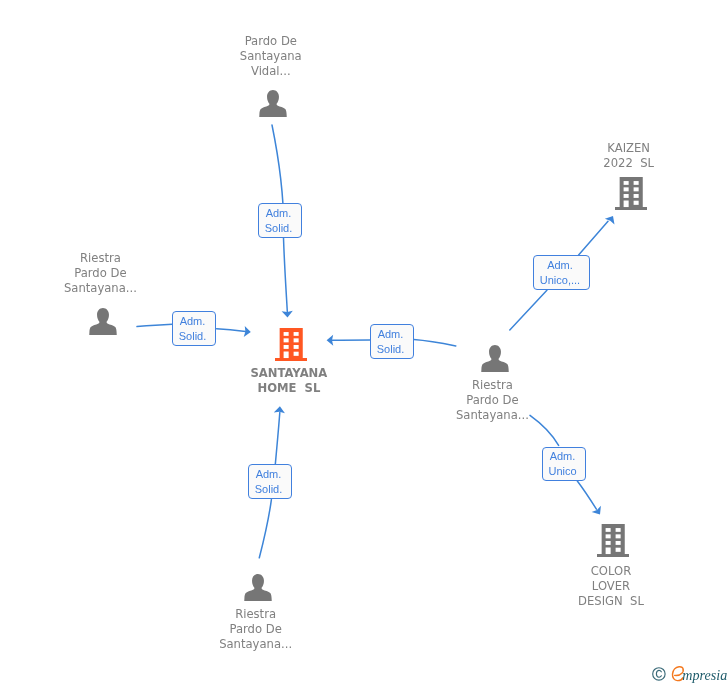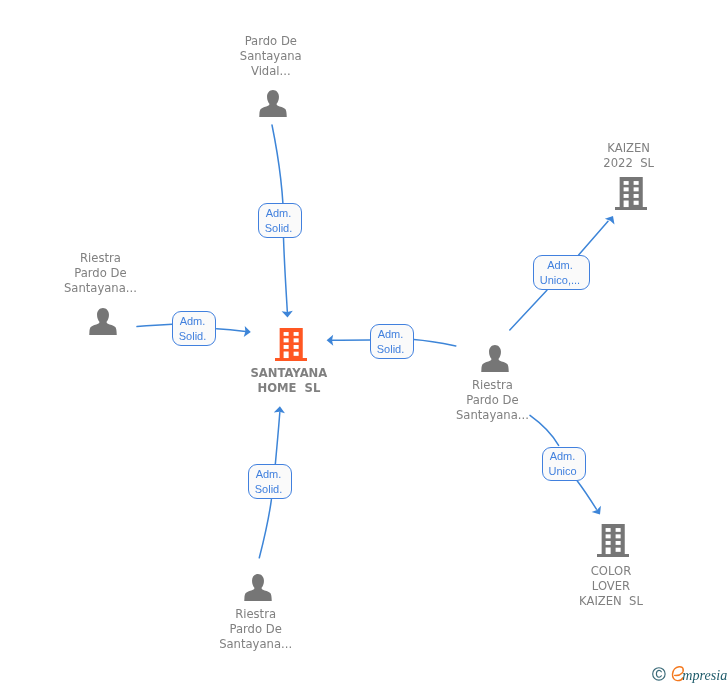--- a/index.html
+++ b/index.html
@@ -7,21 +7,21 @@
   body{width:728px;height:685px;position:relative;overflow:hidden;
        font-family:"Liberation Sans",sans-serif;-webkit-font-smoothing:antialiased;}
   #stage{position:absolute;left:0;top:0;width:728px;height:532px;transform:translateZ(0);}
   #edges{position:absolute;left:0;top:0;width:728px;height:685px;}
   .node{position:absolute;}
   .node-label{position:absolute;text-align:center;color:#808080;
               font-family:"DejaVu Sans",sans-serif;
               font-size:11.6px;line-height:15px;white-space:pre;}
   .node-label.bold{font-weight:bold;}
   .edge-label{position:absolute;box-sizing:border-box;
-      border:1.3px solid #4180de;border-radius:9px;background:#fafafa;
+      border:1.3px solid #4180de;border-radius:4px;background:#fafafa;
       color:#4180de;font-size:11px;line-height:14.7px;text-align:center;
       display:flex;flex-direction:column;justify-content:center;white-space:pre;
       padding-right:3px;will-change:transform;}
   #watermark{position:absolute;left:651px;top:663px;}
 </style>
 </head>
 <body>
 
 <div id="stage">
   <svg id="edges" viewBox="0 0 728 685">
@@ -120,21 +120,21 @@
             <rect x="18.6" y="4.05" width="5.05" height="3.8"></rect>
             <rect x="8.6" y="10.35" width="5.05" height="4"></rect>
             <rect x="18.6" y="10.35" width="5.05" height="4"></rect>
             <rect x="8.6" y="17" width="5.05" height="3.9"></rect>
             <rect x="18.6" y="17" width="5.05" height="3.9"></rect>
             <rect x="8.6" y="23.5" width="5.05" height="6.55"></rect>
             <rect x="18.6" y="23.7" width="5.05" height="4.15"></rect>
           </g>
         </svg><div class="node-label" style="width: 180px; left: -76.2px; top: 39.4px;">COLOR
 LOVER
-KAIZEN  SL</div></div>
+DESIGN  SL</div></div>
     </div>
   <div id="labels">
       <div class="edge-label" style="left: 258px; top: 203px; width: 44px; height: 35px;">Adm.
 Solid.</div>
       <div class="edge-label" style="left: 172px; top: 311px; width: 44px; height: 35px;">Adm.
 Solid.</div>
       <div class="edge-label" style="left: 370px; top: 324px; width: 44px; height: 35px;">Adm.
 Solid.</div>
       <div class="edge-label" style="left: 248px; top: 464px; width: 44px; height: 35px;">Adm.
 Solid.</div>

